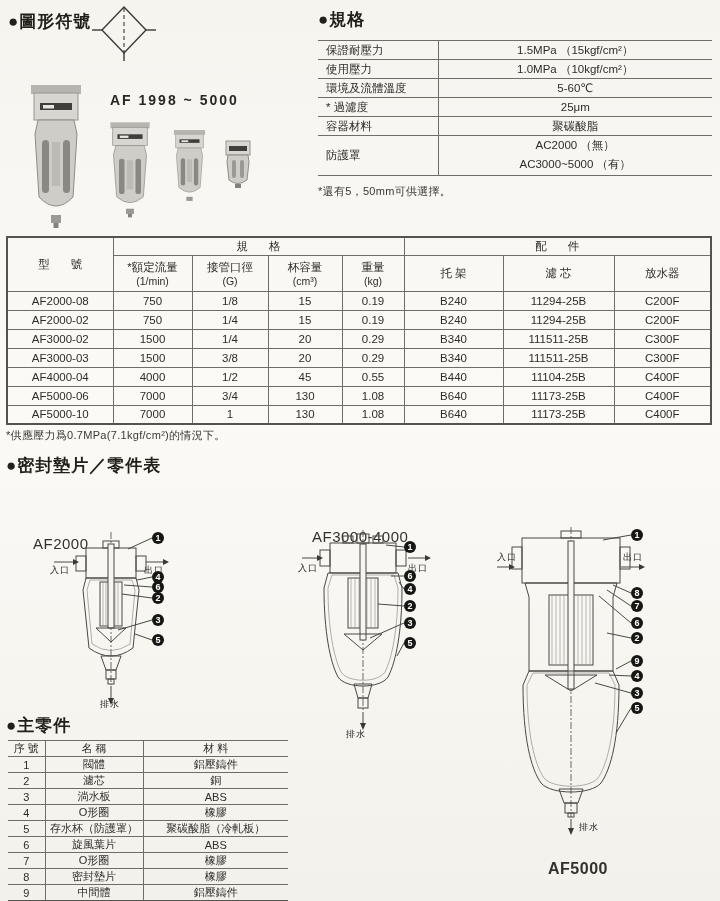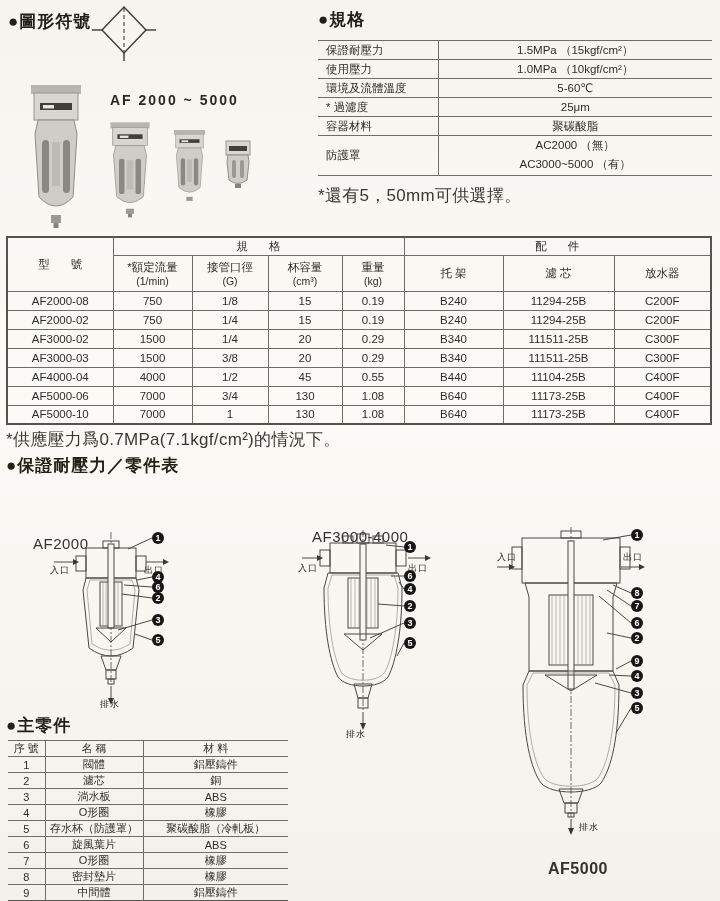--- a/index.html
+++ b/index.html
@@ -5,21 +5,21 @@
   * { box-sizing: border-box; margin: 0; padding: 0; }
   html,body { background:#d9d7d1; }
   .page {
     position: relative; width: 720px; height: 901px; margin: 0 auto;
     background: linear-gradient(180deg,#f5f4ef 0%, #fbfaf6 45%, #f2f1eb 100%);
     color: #2e2c29; overflow: hidden;
     font-family: "Liberation Sans", "DejaVu Sans", sans-serif;
   }
   .abs { position: absolute; }
   .heading { position: absolute; font-size: 17px; font-weight: bold; letter-spacing: 1px; color:#222018; }
-  .footnote { position: absolute; font-size: 17px; color: #3a3833; letter-spacing: .3px; }
+  .footnote { position: absolute; font-size: 11px; color: #3a3833; letter-spacing: .3px; }
   .range-label { position: absolute; font-weight: bold; font-size: 14px; letter-spacing: 2px; color:#2a2824; }
   table { border-collapse: collapse; position: absolute; }
 
   
   .spec-table { left: 318px; top: 40px; width: 394px; font-size: 11.5px; border-bottom: 1px solid #6f6d68; }
   .spec-table td { border-top: 1px solid #6f6d68; height: 19px; padding: 1px 8px; }
   .spec-table td.lbl { width: 120px; border-right: 1px solid #6f6d68; text-align: left; }
   .spec-table td.val { text-align: center; }
   .spec-table tr.cont td { border-top: none; height: 21px; }
 
@@ -101,21 +101,21 @@
     <rect x="23" y="132" width="10" height="8" fill="#9b9993"></rect>
   </svg>
   <svg class="photo" style="left:224px;top:140px" width="28" height="49" viewBox="0 0 28 49">
     <rect x="2" y="1" width="24" height="14" fill="#d8d6d0" stroke="#97958f"></rect>
     <rect x="5" y="6" width="18" height="5" fill="#403f3c"></rect>
     <path d="M4,15 L24,15 L25,22 L23,40 Q14,47 5,40 L3,22 Z" fill="#cfcdc7" stroke="#8f8d87"></path>
     <rect x="8" y="20" width="4" height="18" rx="2" fill="#9b9993"></rect>
       <rect x="16" y="20" width="4" height="18" rx="2" fill="#9b9993"></rect>
     <rect x="11" y="44" width="6" height="4" fill="#84827c"></rect>
   </svg>
-  <div class="range-label" style="left:110px;top:92px">AF 2000 ~ 5000</div>
+  <div class="range-label" style="left:110px;top:92px">AF 1998 ~ 5000</div>
 
   <div class="heading" style="left:318px;top:8px">●規格</div>
   <table class="spec-table">
     <tbody>
       <tr>
         <td class="lbl">保證耐壓力</td>
         <td class="val">1.5MPa （15kgf/cm²）</td>
       </tr>
       <tr>
         <td class="lbl">使用壓力</td>
@@ -251,21 +251,21 @@
           <td>130</td>
           <td>1.08</td>
           <td>B640</td>
           <td>11173-25B</td>
           <td>C400F</td>
         </tr>
       </tbody>
   </table>
   <div class="footnote" style="left:6px;top:428px">*供應壓力爲0.7MPa(7.1kgf/cm²)的情況下。</div>
 
-  <div class="heading" style="left:6px;top:454px">●保證耐壓力／零件表</div>
+  <div class="heading" style="left:6px;top:454px">●密封墊片／零件表</div>
 
   <div class="dtitle" style="left:33px;top:503px">AF2000</div>
   <div class="diagram" style="left:48px;top:528px;width:126px;height:182px">
     <svg width="126" height="182" viewBox="0 0 126 182">
       <g stroke="#4a4845" stroke-width="1" fill="none">
         <line x1="63" y1="4" x2="63" y2="157" stroke-dasharray="7 2 2 2" stroke-width="0.8"></line>
         <rect x="55" y="13" width="16" height="7"></rect>
         <rect x="38" y="20" width="50" height="30"></rect>
         <rect x="28" y="28" width="10" height="15"></rect>
           <rect x="88" y="28" width="10" height="15"></rect>

